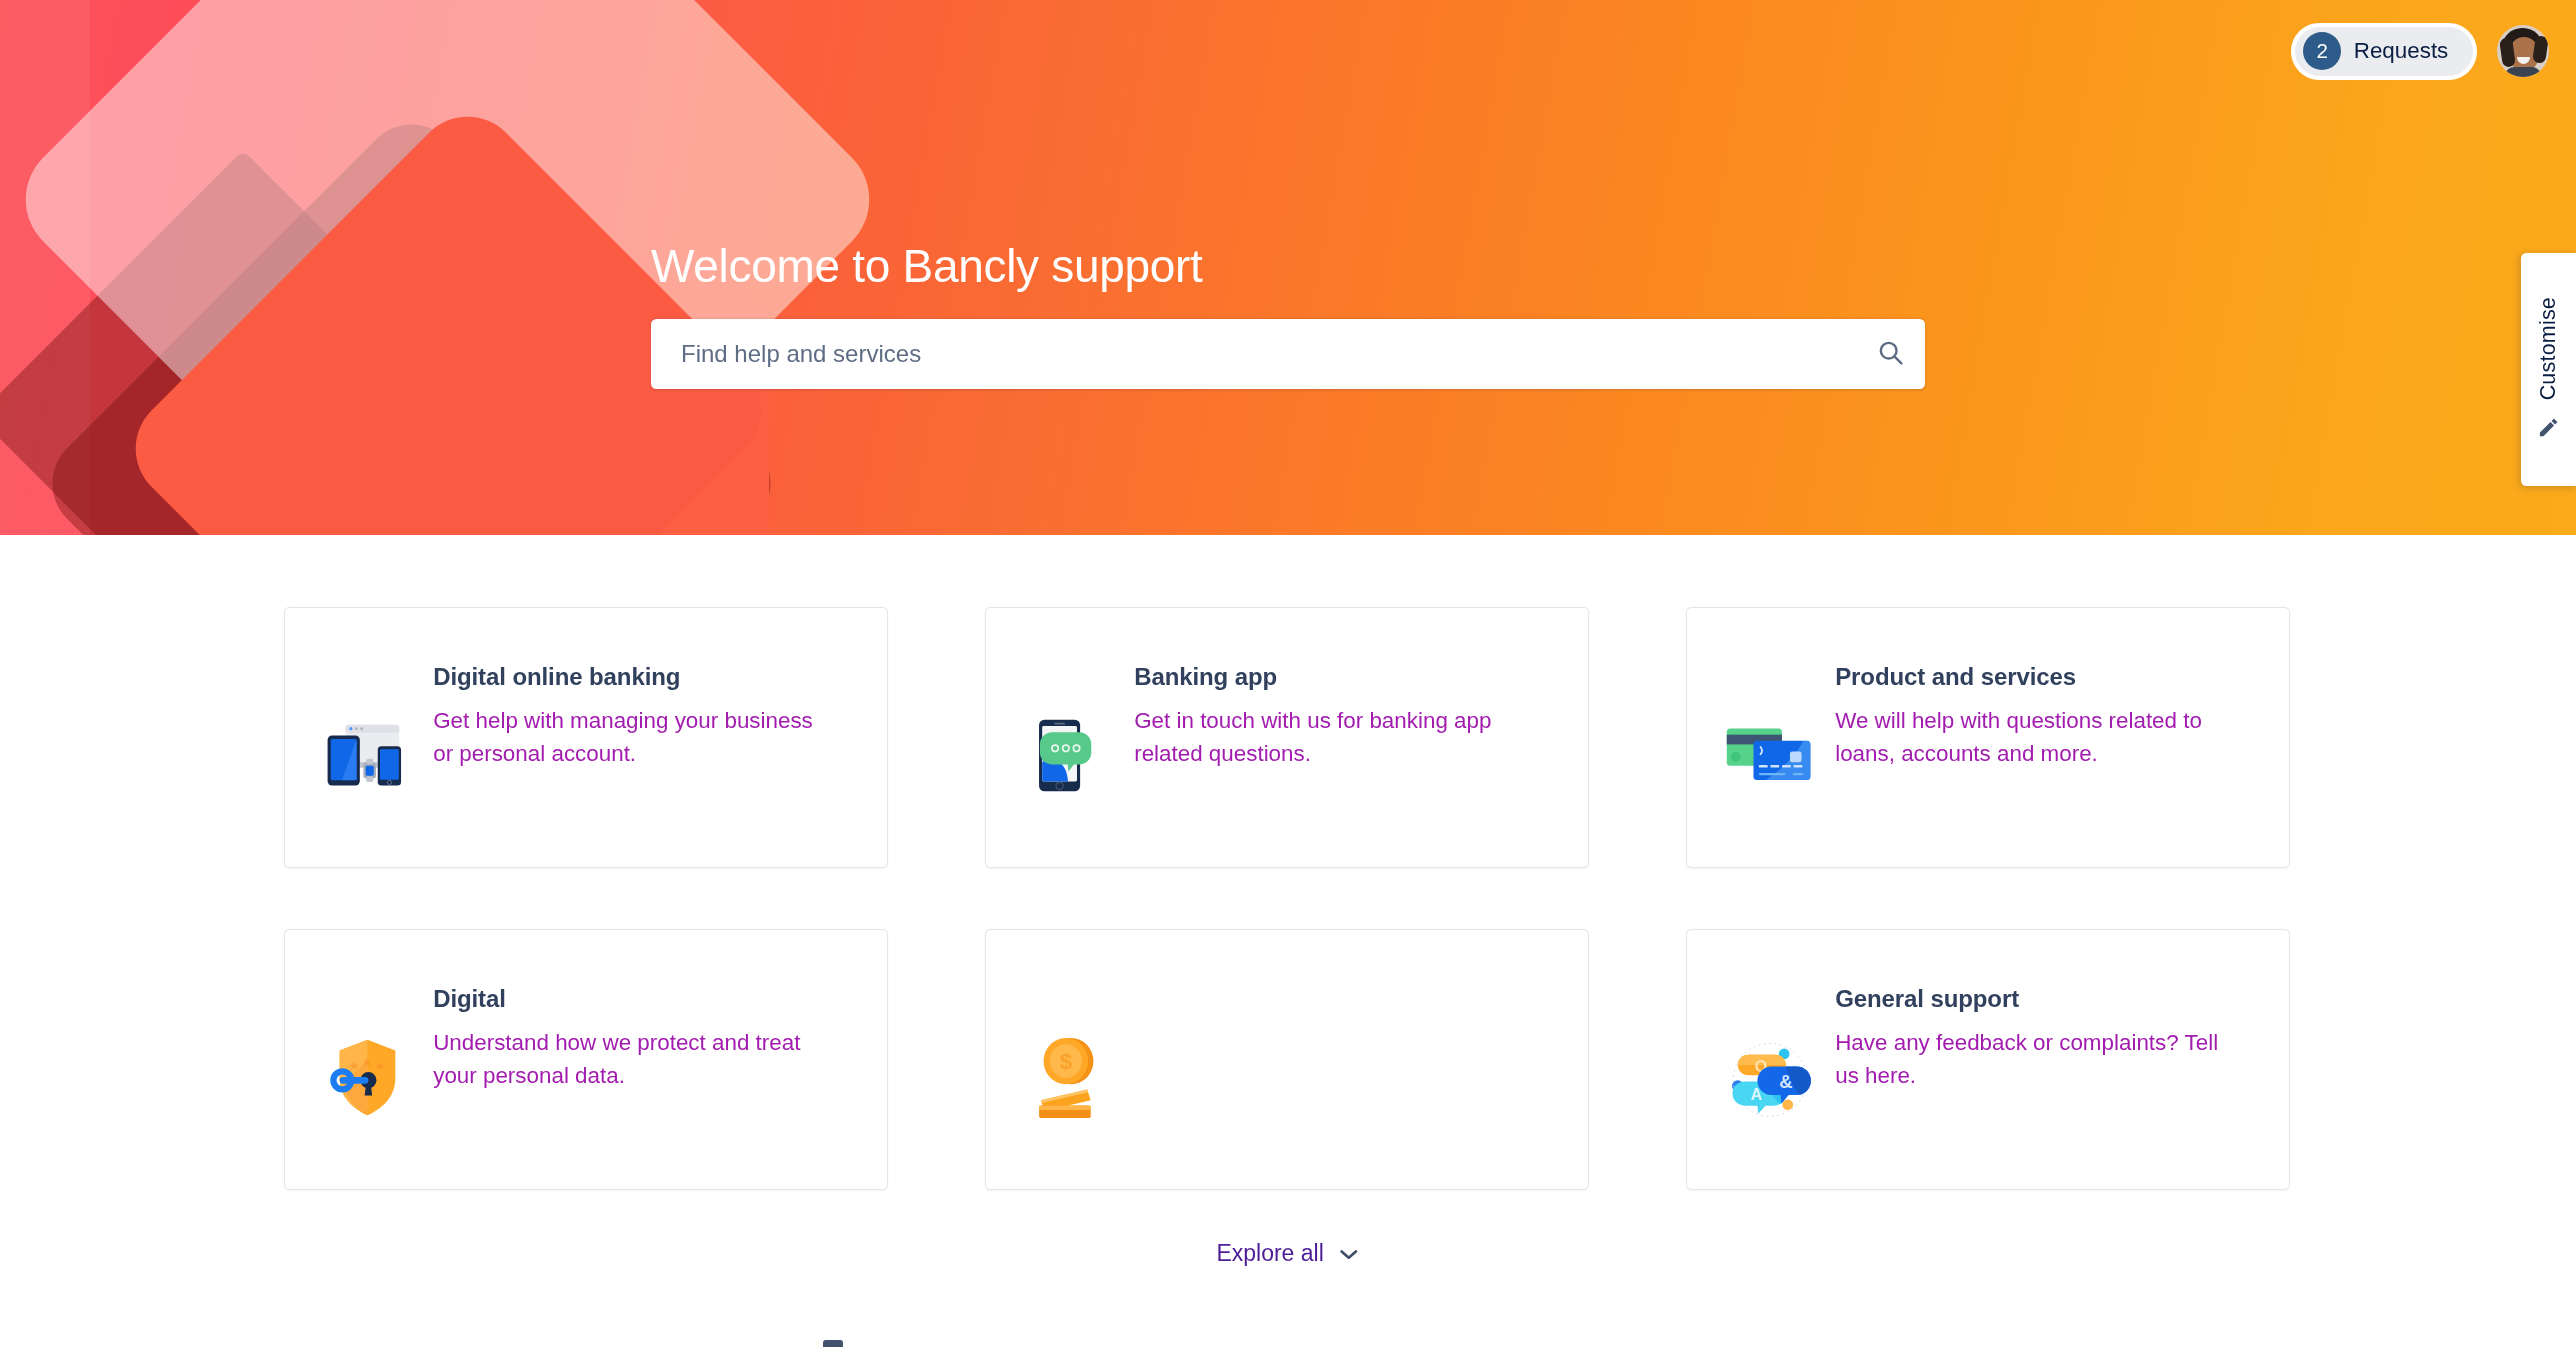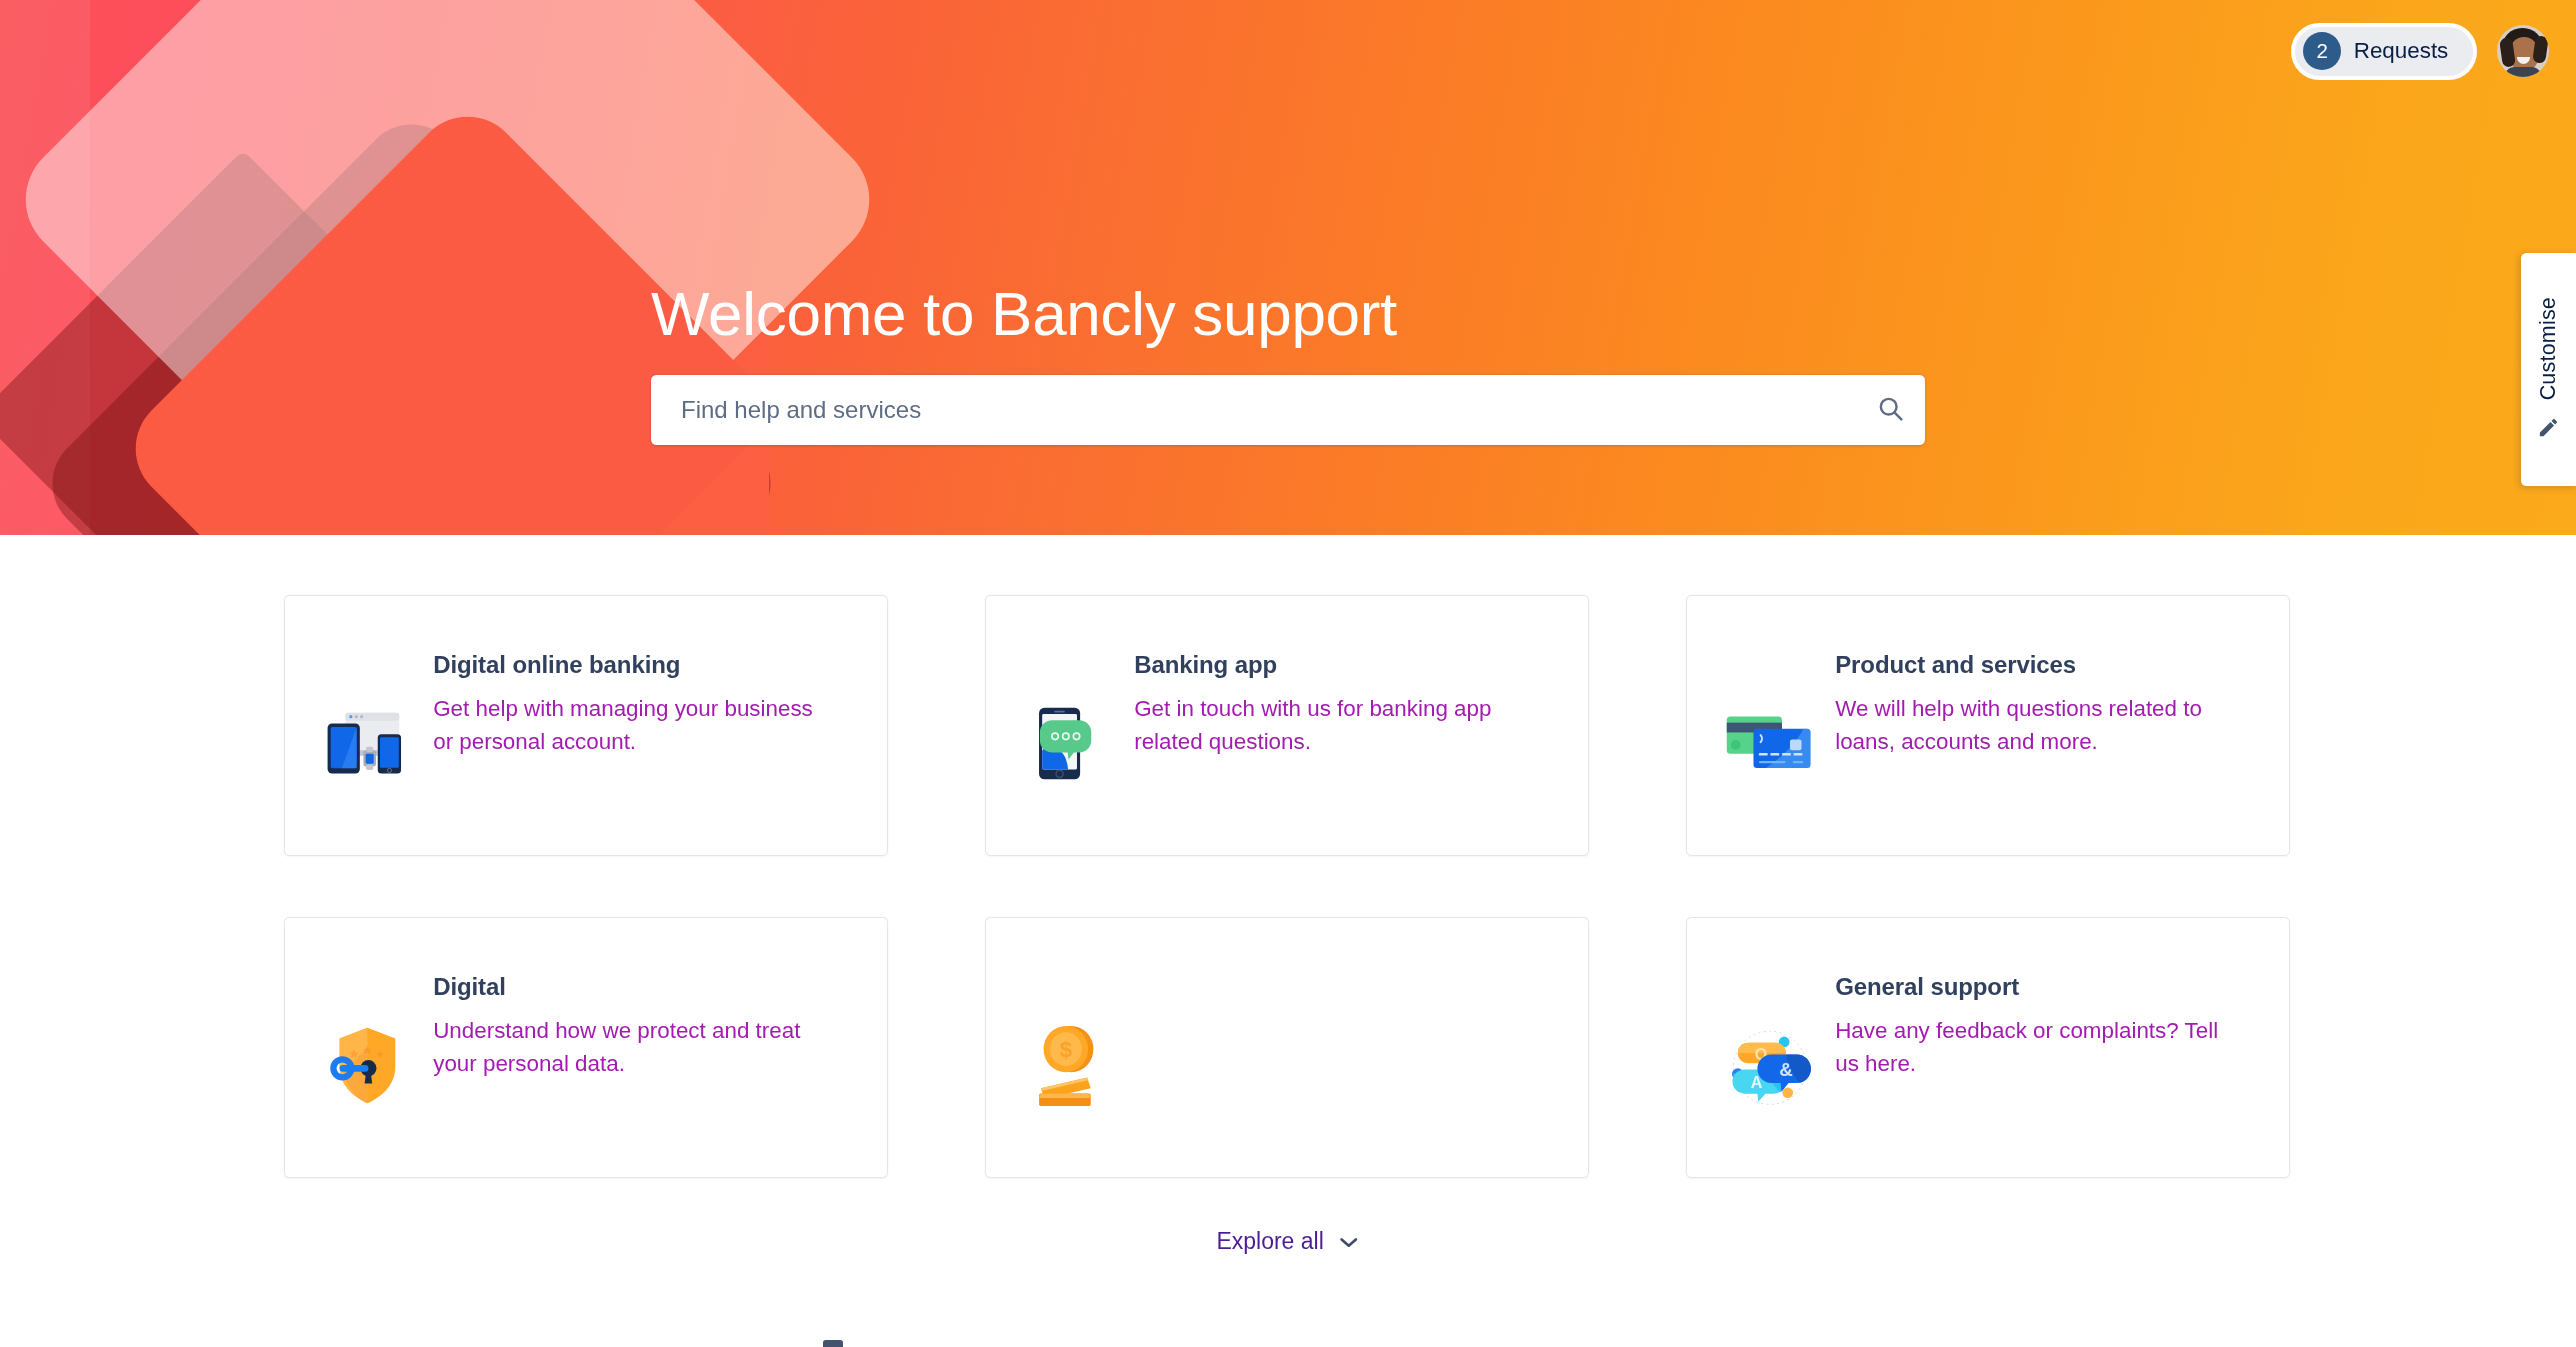--- a/index.html
+++ b/index.html
@@ -81,26 +81,25 @@
   }
 
   .hero-content {
     position: absolute;
     left: 651px; top: 243px;
     width: 1274px;
     z-index: 6;
   }
   .hero-title {
     color: #ffffff;
-    font-size: 62px;
+    font-size: 46px;
     font-weight: 400;
     letter-spacing: -0.3px;
     line-height: 1;
     margin-bottom: 29.5px;
-    margin-top: 40px;
   }
   .search-box {
     position: relative;
     width: 1274px; height: 70px;
     background: #ffffff;
     border-radius: 5.4px;
     box-shadow: 0 0.9px 2.7px rgba(9,30,66,0.18);
     display: flex; align-items: flex-start;
   }
   .search-input {
@@ -179,21 +178,21 @@
     writing-mode: vertical-rl;
     transform: rotate(180deg);
     font-size: 21.5px;
     color: #091E42;
     letter-spacing: 0.2px;
   }
 
   
   .cards-wrap {
     position: absolute;
-    left: 0; top: 523px;
+    left: 0; top: 535px;
     width: 2576px;
   }
   .cards-grid {
     width: 2009px;
     margin: 72px auto 0 auto;
     display: grid;
     grid-template-columns: repeat(3, 604px);
     gap: 61px 97px;
   }
   .card {

